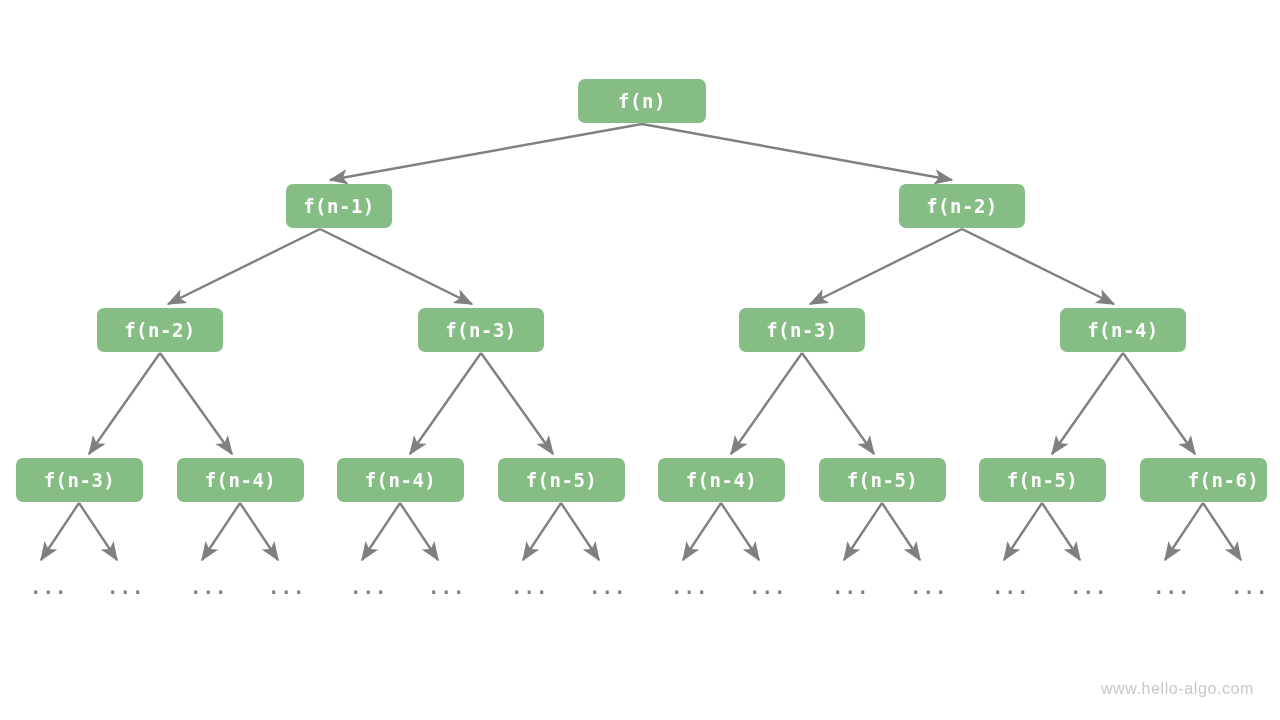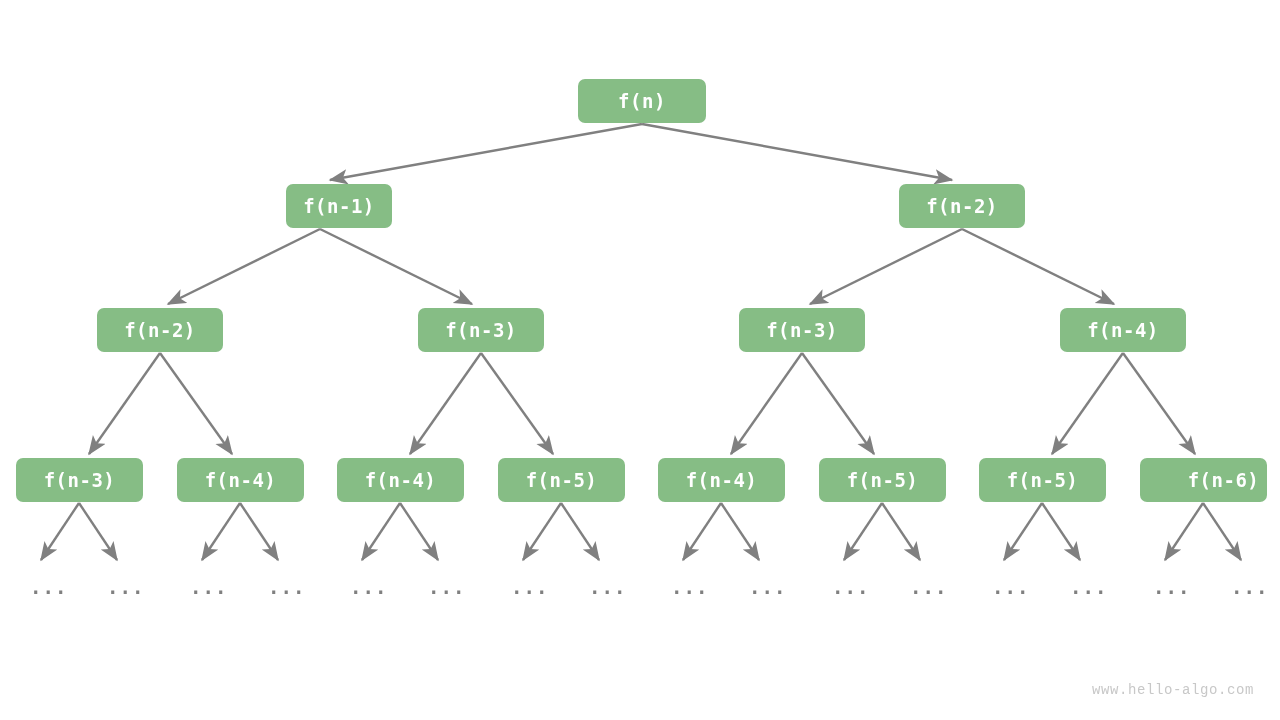--- a/index.html
+++ b/index.html
@@ -53,22 +53,22 @@
     letter-spacing: 1px;
     line-height: 1;
     z-index: 2;
     white-space: nowrap;
   }
   #watermark {
     position: absolute;
     right: 26px;
     bottom: 22px;
     color: #c8c8c8;
-    font-family: Liberation Mono, monospace;
-    font-size: 14px;
+    font-family: Liberation Sans, sans-serif;
+    font-size: 16px;
     letter-spacing: 0.6px;
     white-space: nowrap;
     z-index: 3;
   }
 </style>
 </head>
 <body>
 
 <div id="canvas">
 

